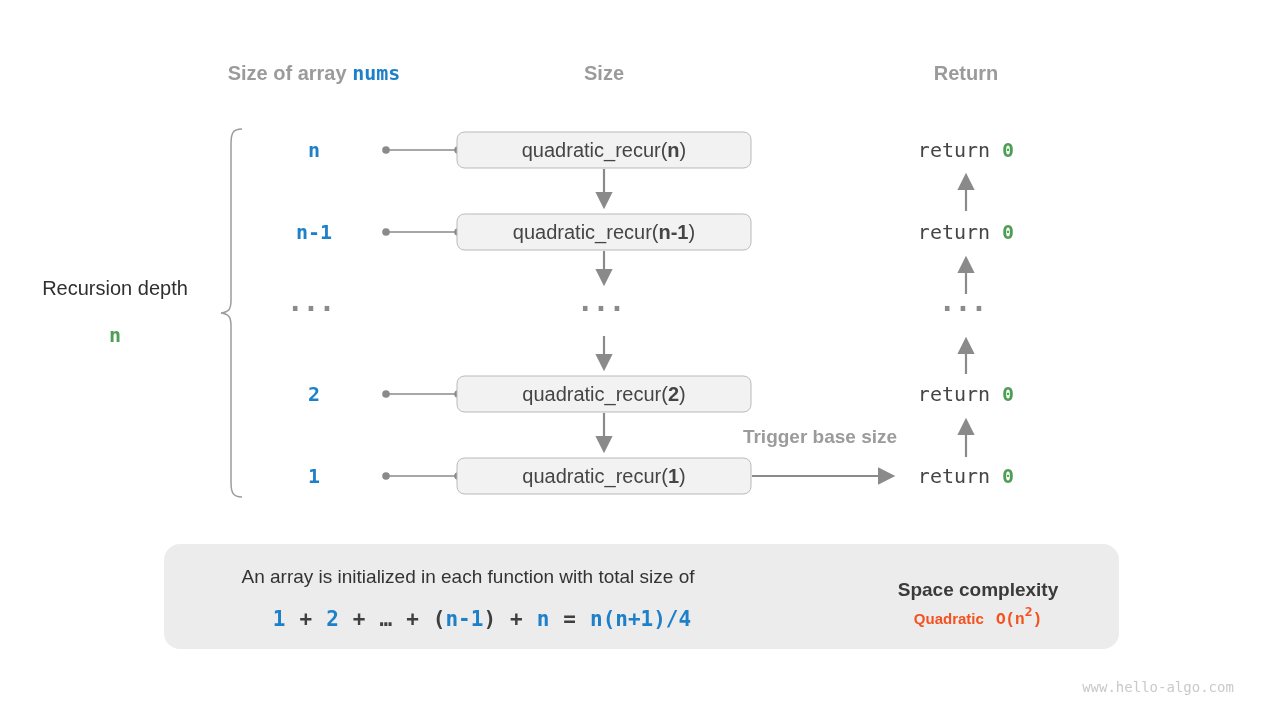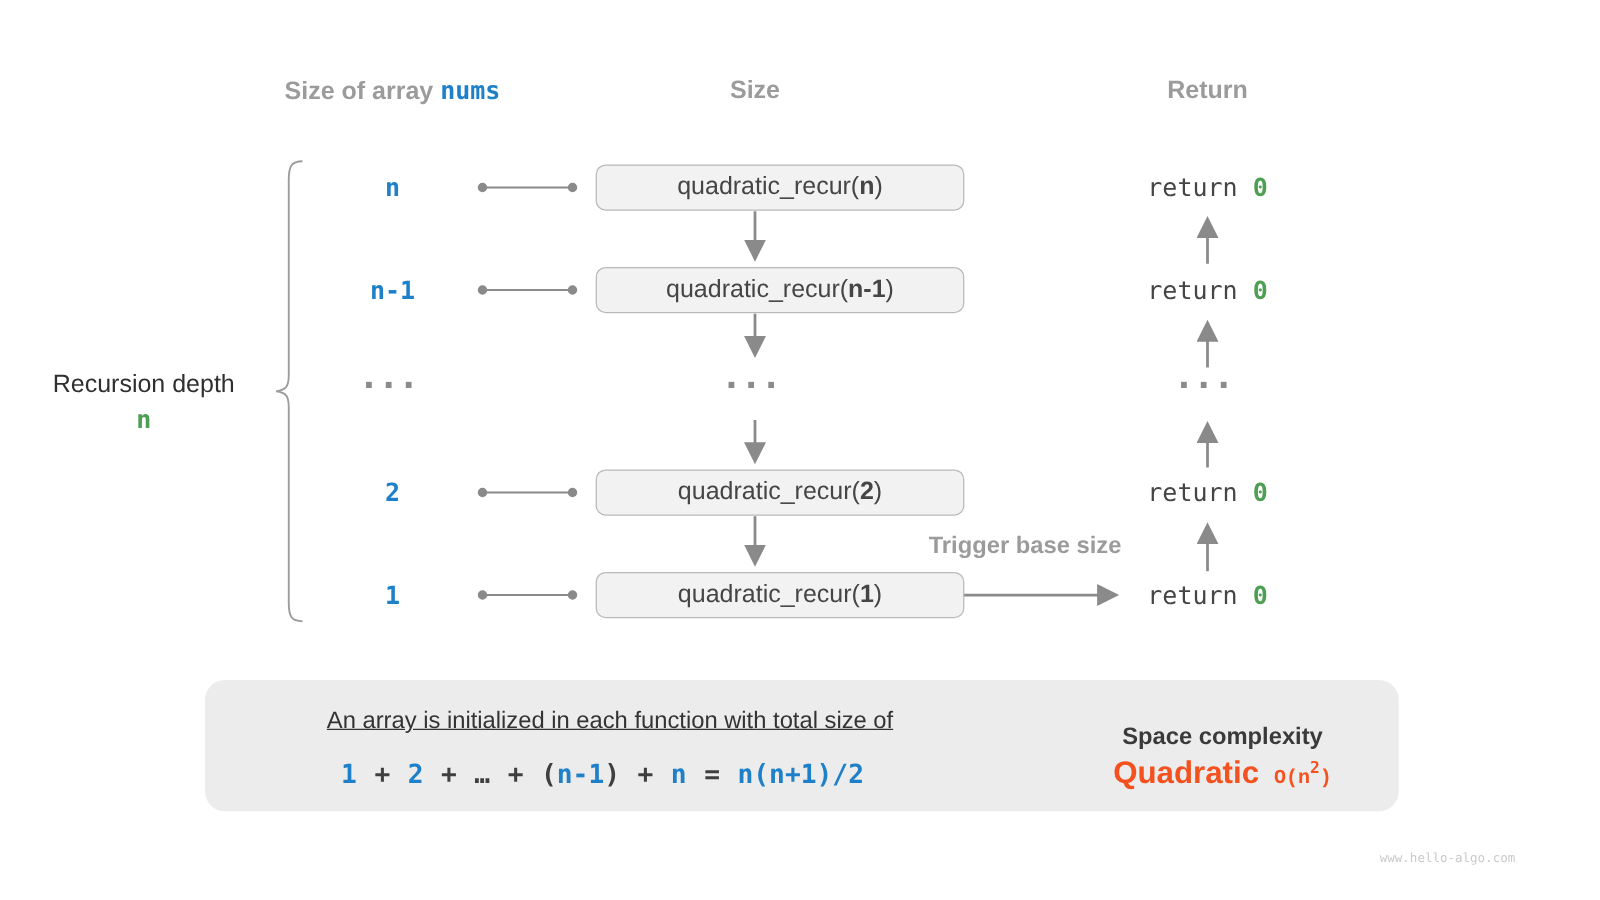--- a/index.html
+++ b/index.html
@@ -9,21 +9,21 @@
   }
   .abs{position:absolute;transform:translate(-50%,-50%);white-space:nowrap;}
   .mono{font-family:"DejaVu Sans Mono","Liberation Mono",monospace;}
   .blue{color:#1e80c9;}
   .green{color:#4e9e53;}
   .grayhdr{color:#9b9b9b;font-weight:700;font-size:20px;}
   .bold{font-weight:700;}
   .size-label{font-size:20px;font-weight:700;color:#1e80c9;}
   .call-box{
     width:293px;height:35px;background:#f2f2f2;border:1px solid #b9b9b9;border-radius:8px;
-    display:flex;align-items:center;justify-content:center;margin-left:20px;
+    display:flex;align-items:center;justify-content:center;
   }
   .code{font-size:20px;color:#454545;}
   .ret{font-size:20px;color:#454545;display:flex;align-items:center;}
   .ret .kw{margin-right:12px;}
   .dots{
     font-family:"DejaVu Sans",sans-serif;font-weight:700;font-size:26px;letter-spacing:6px;
     color:#8b8b8b;transform:translate(-50%,-76%);
   }
   .recursion-text{font-size:20px;color:#2f2f2f;}
   .depth-n{font-size:20px;font-weight:700;color:#4e9e53;}
@@ -33,25 +33,25 @@
     background:#ececec;border-radius:16px;
   }
   .sentence{font-size:19px;color:#333333;}
   .formula{display:flex;align-items:center;font-family:"DejaVu Sans Mono","Liberation Mono",monospace;
     font-weight:700;font-size:21px;}
   .fseg{margin:0 7px;}
   .fop{color:#3f3f3f;}
   .fgroup{display:flex;}
   .space-title{font-size:19px;font-weight:700;color:#3a3a3a;}
   .space-value{display:flex;align-items:baseline;font-weight:700;color:#f4511e;}
-  .space-value .word{font-size:25px;margin-right:12px;}
+  .space-value .word{font-size:15px;margin-right:12px;}
   .space-value .bigo{font-family:Liberation Mono, monospace;font-size:16px;}
   .space-value .sup{font-family:"DejaVu Sans Mono","Liberation Mono",monospace;font-size:13px;
     position:relative;top:-8px;}
-  .watermark{font-family:"DejaVu Sans Mono","Liberation Mono",monospace;font-size:10px;color:#c9c9c9;}
+  .watermark{font-family:"DejaVu Sans Mono","Liberation Mono",monospace;font-size:14px;color:#c9c9c9;}
   svg.overlay{position:absolute;left:0;top:0;width:1280px;height:720px;pointer-events:none;}
 </style>
 </head>
 <body>
 
 <div class="stage">
 
   <svg class="overlay" viewBox="0 0 1280 720">
     <defs>
       <marker id="ah" markerWidth="10" markerHeight="10" refX="6.5" refY="4" orient="auto">
@@ -95,21 +95,21 @@
     <polygon points="803,591 831,591 831,582 853,598 831,614 831,605 803,605" fill="#bdbdbd"></polygon>
   </svg>
 
   <div class="abs grayhdr" style="left:314px;top:73px;">
     <span>Size of array</span>
     <span class="mono blue">nums</span>
   </div>
   <div class="abs grayhdr" style="left:604px;top:73px;">Size</div>
   <div class="abs grayhdr" style="left:966px;top:73px;">Return</div>
 
-  <div class="abs recursion-text" style="left:115px;top:308px;">Recursion depth</div>
+  <div class="abs recursion-text" style="left:115px;top:288px;">Recursion depth</div>
   <div class="abs depth-n mono" style="left:115px;top:335px;">n</div>
 
   <div class="abs size-label mono" style="left:314px;top:150px;">n</div>
   <div class="abs call-box" style="left:604px;top:150px;">
       <span class="code">quadratic_recur(</span>
       <span class="code green bold">n</span>
       <span class="code">)</span>
     </div>
   <div class="abs ret mono" style="left:966px;top:150px;">
       <span class="kw">return</span>
@@ -150,38 +150,38 @@
     </div>
   <div class="abs ret mono" style="left:966px;top:476px;">
       <span class="kw">return</span>
       <span class="green bold">0</span>
     </div>
 
   <div class="abs trigger" style="left:820px;top:437px;">Trigger base size</div>
 
   <div class="panel"></div>
 
-  <div class="abs sentence" style="left:488px;top:577px;text-decoration:underline;">An array is initialized in each function with total size of</div>
+  <div class="abs sentence" style="left:468px;top:577px;">An array is initialized in each function with total size of</div>
 
   <div class="abs formula" style="left:482px;top:619px;">
     <span class="fseg blue">1</span>
     <span class="fseg fop">+</span>
     <span class="fseg blue">2</span>
     <span class="fseg fop">+</span>
     <span class="fseg fop">…</span>
     <span class="fseg fop">+</span>
     <span class="fseg fgroup">
         <span class="fop">(</span>
         <span class="blue">n-1</span>
         <span class="fop">)</span>
       </span>
     <span class="fseg fop">+</span>
     <span class="fseg blue">n</span>
     <span class="fseg fop">=</span>
-    <span class="fseg blue">n(n+1)/2</span>
+    <span class="fseg blue">n(n+1)/4</span>
   </div>
 
   <div class="abs space-title" style="left:978px;top:590px;text-align:right;">Space complexity</div>
 
   <div class="abs space-value" style="left:978px;top:619px;">
     <span class="word">Quadratic</span>
       <span class="bigo">O(n</span>
       <span class="sup">2</span>
       <span class="bigo">)</span>
   </div>

